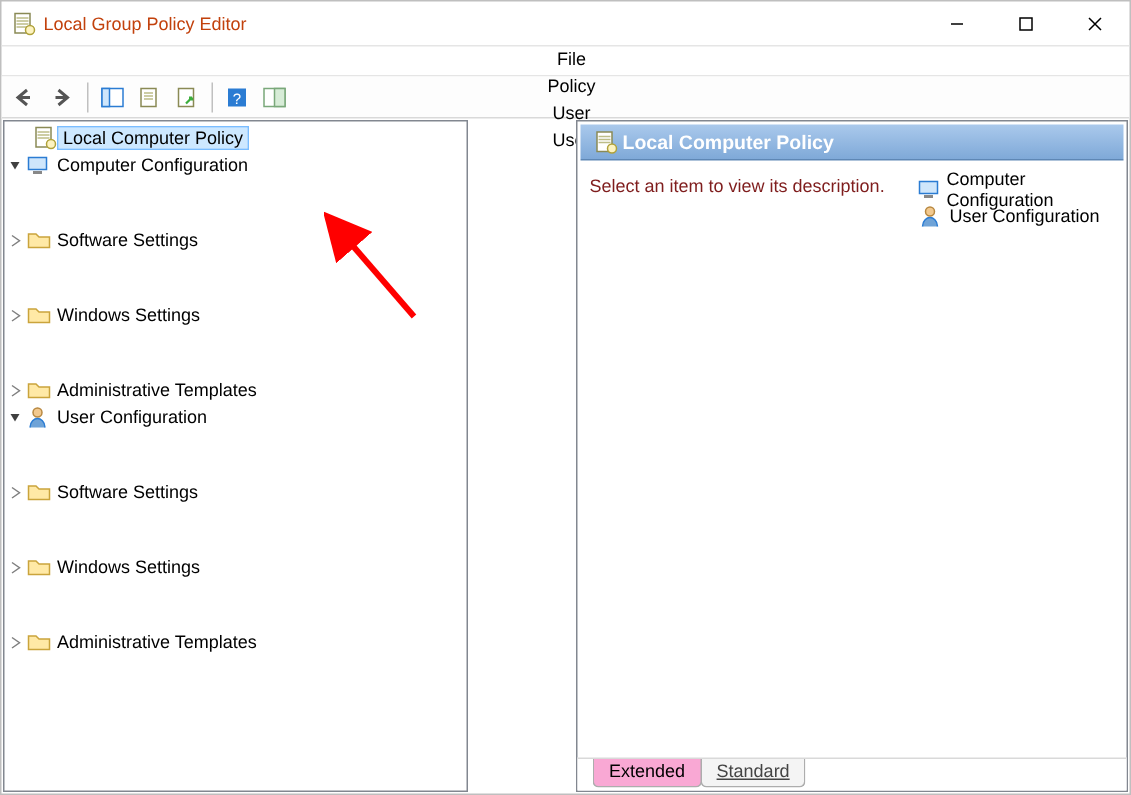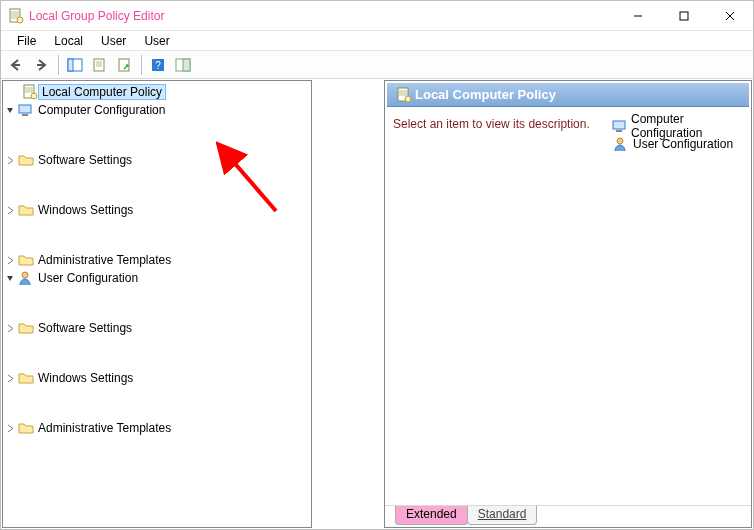--- a/index.html
+++ b/index.html
@@ -14,30 +14,31 @@
     overflow: hidden;
   }
 
   
   .titlebar {
     height: 30px;
     display: flex; align-items: center;
     padding-left: 6px;
     border-bottom: 1px solid #e5e5e5;
   }
-  .titlebar .title { flex: 1; padding-left: 4px; font-size: 12px; color: #ec4899; }
+  .titlebar .title { flex: 1; padding-left: 4px; font-size: 12px; color: #c2410c; }
   .win-controls { display: flex; height: 100%; }
   .win-btn { width: 46px; display: flex; align-items: center; justify-content: center; }
   .win-btn svg { stroke: #000; stroke-width: 1; fill: none; }
 
   
   .menubar {
     height: 20px; display: flex; align-items: center;
     padding-left: 8px; gap: 2px;
     border-bottom: 1px solid #e5e5e5;
+    flex-direction: column;
   }
   .menubar .menu { padding: 1px 8px; font-size: 12px; }
 
   
   .toolbar {
     height: 28px; display: flex; align-items: center;
     padding-left: 4px; gap: 1px;
     border-bottom: 1px solid #d9d9d9;
     background: #fdfdfd;
   }
@@ -161,21 +162,21 @@
     <div class="win-btn">
         <svg width="10" height="10">
           <path d="M1 1 L9 9 M9 1 L1 9"></path>
         </svg>
       </div>
   </div>
 </div>
 
 <div class="menubar">
   <div class="menu">File</div>
-  <div class="menu">Local</div>
+  <div class="menu">Policy</div>
   <div class="menu">User</div>
   <div class="menu">User</div>
 </div>
 
 <div class="toolbar">
   <div class="tb-btn">
     <svg width="16" height="14">
         <path d="M9 2 L3 7 L9 12 M3 7 H11" fill="none" stroke="#555" stroke-width="2"></path>
       </svg>
   </div>

